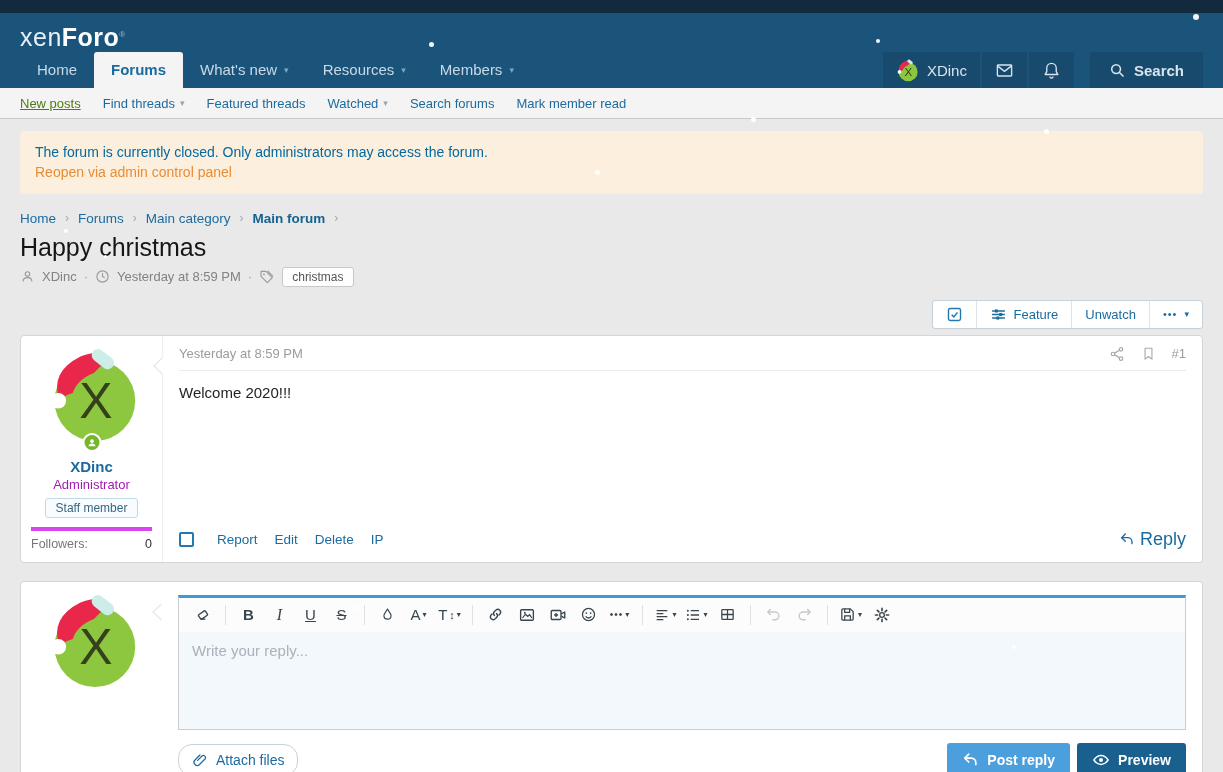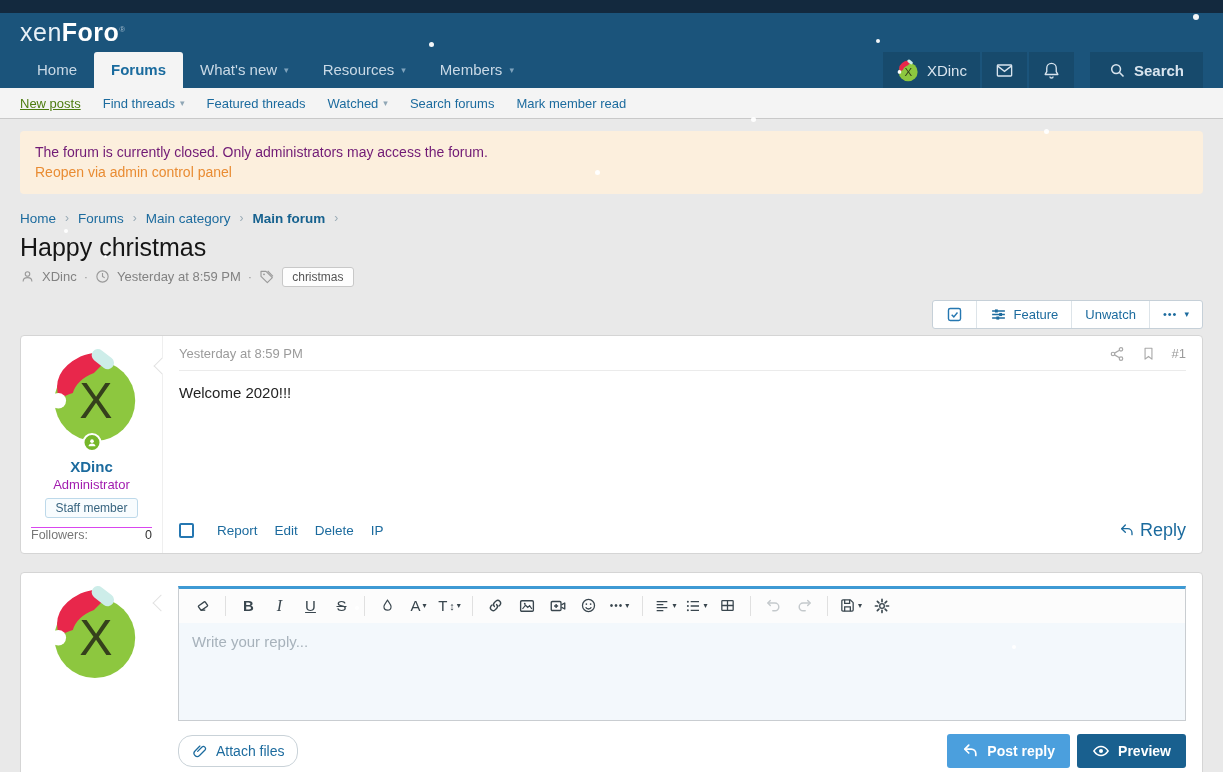--- a/index.html
+++ b/index.html
@@ -3,21 +3,21 @@
 <meta charset="utf-8">
 <style>
   * { margin:0; padding:0; box-sizing:border-box; }
   html,body { width:1223px; height:772px; overflow:hidden; }
   body { font-family:"Liberation Sans","DejaVu Sans",sans-serif; background:#e9e9e9; position:relative; }
   .container { width:1183px; margin:0 auto; position:relative; }
 
   
   .topstrip { height:13px; background:#13293e; }
   .p-header { background:#1b547b; }
-  .logo-row { height:39px; display:flex; align-items:center; }
+  .logo-row { height:39px; display:flex; align-items:flex-end; }
   .logo { color:#fff; font-size:25px; letter-spacing:.5px; }
   .logo .xen { font-weight:300; color:#e9f1f7; }
   .logo .foro { font-weight:700; }
   .logo sup { font-size:8px; color:#9fb8ca; }
   .nav-row { height:36px; display:flex; align-items:flex-end; }
   .nav-tabs { display:flex; height:36px; }
   .nav-tab { height:36px; line-height:36px; padding:0 17px; color:#c9d9e6; font-size:15px; cursor:pointer; display:flex; align-items:center; gap:7px; }
   .nav-tab.selected { background:#f4f4f4; color:#1a6b9e; font-weight:700; border-radius:3px 3px 0 0; }
   .caret { font-size:9px; color:#7fa3bd; }
   .nav-right { margin-left:auto; display:flex; align-items:center; height:36px; gap:2px; }
@@ -28,21 +28,21 @@
 
   
   .subnav { background:#f4f4f4; border-bottom:1px solid #c9c9c9; }
   .subnav-inner { height:30px; display:flex; align-items:center; gap:22px; font-size:13px; }
   .subnav a { color:#1c6b9e; text-decoration:none; display:flex; align-items:center; gap:5px; cursor:pointer; }
   .subnav a.current { color:#4d7c0f; text-decoration:underline; }
   .subnav .caret { color:#8fa6b5; }
 
   
   .notice { margin-top:12px; background:#fcefdd; border-radius:4px; padding:11px 15px; font-size:14px; line-height:1.45; }
-  .notice .ntext { color:#701a75; }
+  .notice .ntext { color:#0369a1; }
   .notice a { color:#e98c33; text-decoration:none; cursor:pointer; }
 
   
   .breadcrumb { margin-top:17px; font-size:13.5px; color:#8fa6b5; display:flex; gap:9px; align-items:center; }
   .breadcrumb a { color:#1c6b9e; text-decoration:none; cursor:pointer; }
   .breadcrumb a.bold { font-weight:700; color:#17628f; }
   .crumb-sep { color:#9aabb6; font-size:12px; }
   .page-title { margin-top:7px; font-size:25px; font-weight:400; color:#161616; }
   .thread-meta { margin-top:5px; display:flex; align-items:center; gap:7px; font-size:13px; color:#828282; }
   .thread-meta svg { color:#9a9a9a; }
@@ -58,21 +58,21 @@
 
   
   .card { margin-top:6px; background:#fff; border:1px solid #d5d5d5; border-radius:4px; display:flex; position:relative; }
   .user-cell { width:141px; flex:0 0 141px; padding:11px 10px; text-align:center; }
   .avatar-wrap { position:relative; width:96px; margin:0 auto; }
   .avatar { width:96px; height:96px; display:block; }
   .online-badge { position:absolute; left:50%; transform:translateX(-50%); bottom:-9px; width:19px; height:19px; background:#76b72a; border:2px solid #fff; border-radius:50%; display:flex; align-items:center; justify-content:center; color:#fff; }
   .u-name { margin-top:15px; color:#1c6b9e; font-weight:700; font-size:15px; cursor:pointer; }
   .u-title { margin-top:2px; color:#a21caf; font-size:13px; }
   .u-banner { margin-top:6px; display:inline-block; border:1px solid #bdd9ea; background:#f8fcfe; color:#37647f; font-size:12px; padding:2px 10px; border-radius:3px; }
-  .u-extra { margin-top:9px; border-top:1px solid #d946ef; padding-top:0; display:flex; justify-content:space-between; font-size:12.5px; color:#777; }
+  .u-extra { margin-top:9px; border-top:4px solid #d946ef; padding-top:6px; display:flex; justify-content:space-between; font-size:12.5px; color:#777; }
   .u-extra .val { color:#333; }
   .main-cell { flex:1; padding:10px 16px 12px; display:flex; flex-direction:column; position:relative; border-left:1px solid #efefef; }
   .msg-arrow { position:absolute; left:-7px; top:24px; width:12px; height:12px; background:#fff; border-left:1px solid #e2e2e2; border-bottom:1px solid #e2e2e2; transform:rotate(45deg); }
   .msg-head { display:flex; align-items:center; font-size:13px; color:#9b9b9b; border-bottom:1px solid #ebebeb; padding-bottom:8px; }
   .msg-head a { color:#9b9b9b; text-decoration:none; cursor:pointer; }
   .head-icons { margin-left:auto; display:flex; align-items:center; gap:16px; color:#a9a9a9; }
   .msg-body { padding-top:13px; font-size:15px; color:#232323; flex:1; }
   .msg-foot { display:flex; align-items:center; gap:17px; font-size:13.5px; padding-top:8px;text-align:center; }
   .msg-foot a { color:#1c6b9e; text-decoration:none; cursor:pointer; }
   .sel-box { width:15px; height:15px; border:2px solid #2577b1; border-radius:2px; margin-right:6px; cursor:pointer; }

